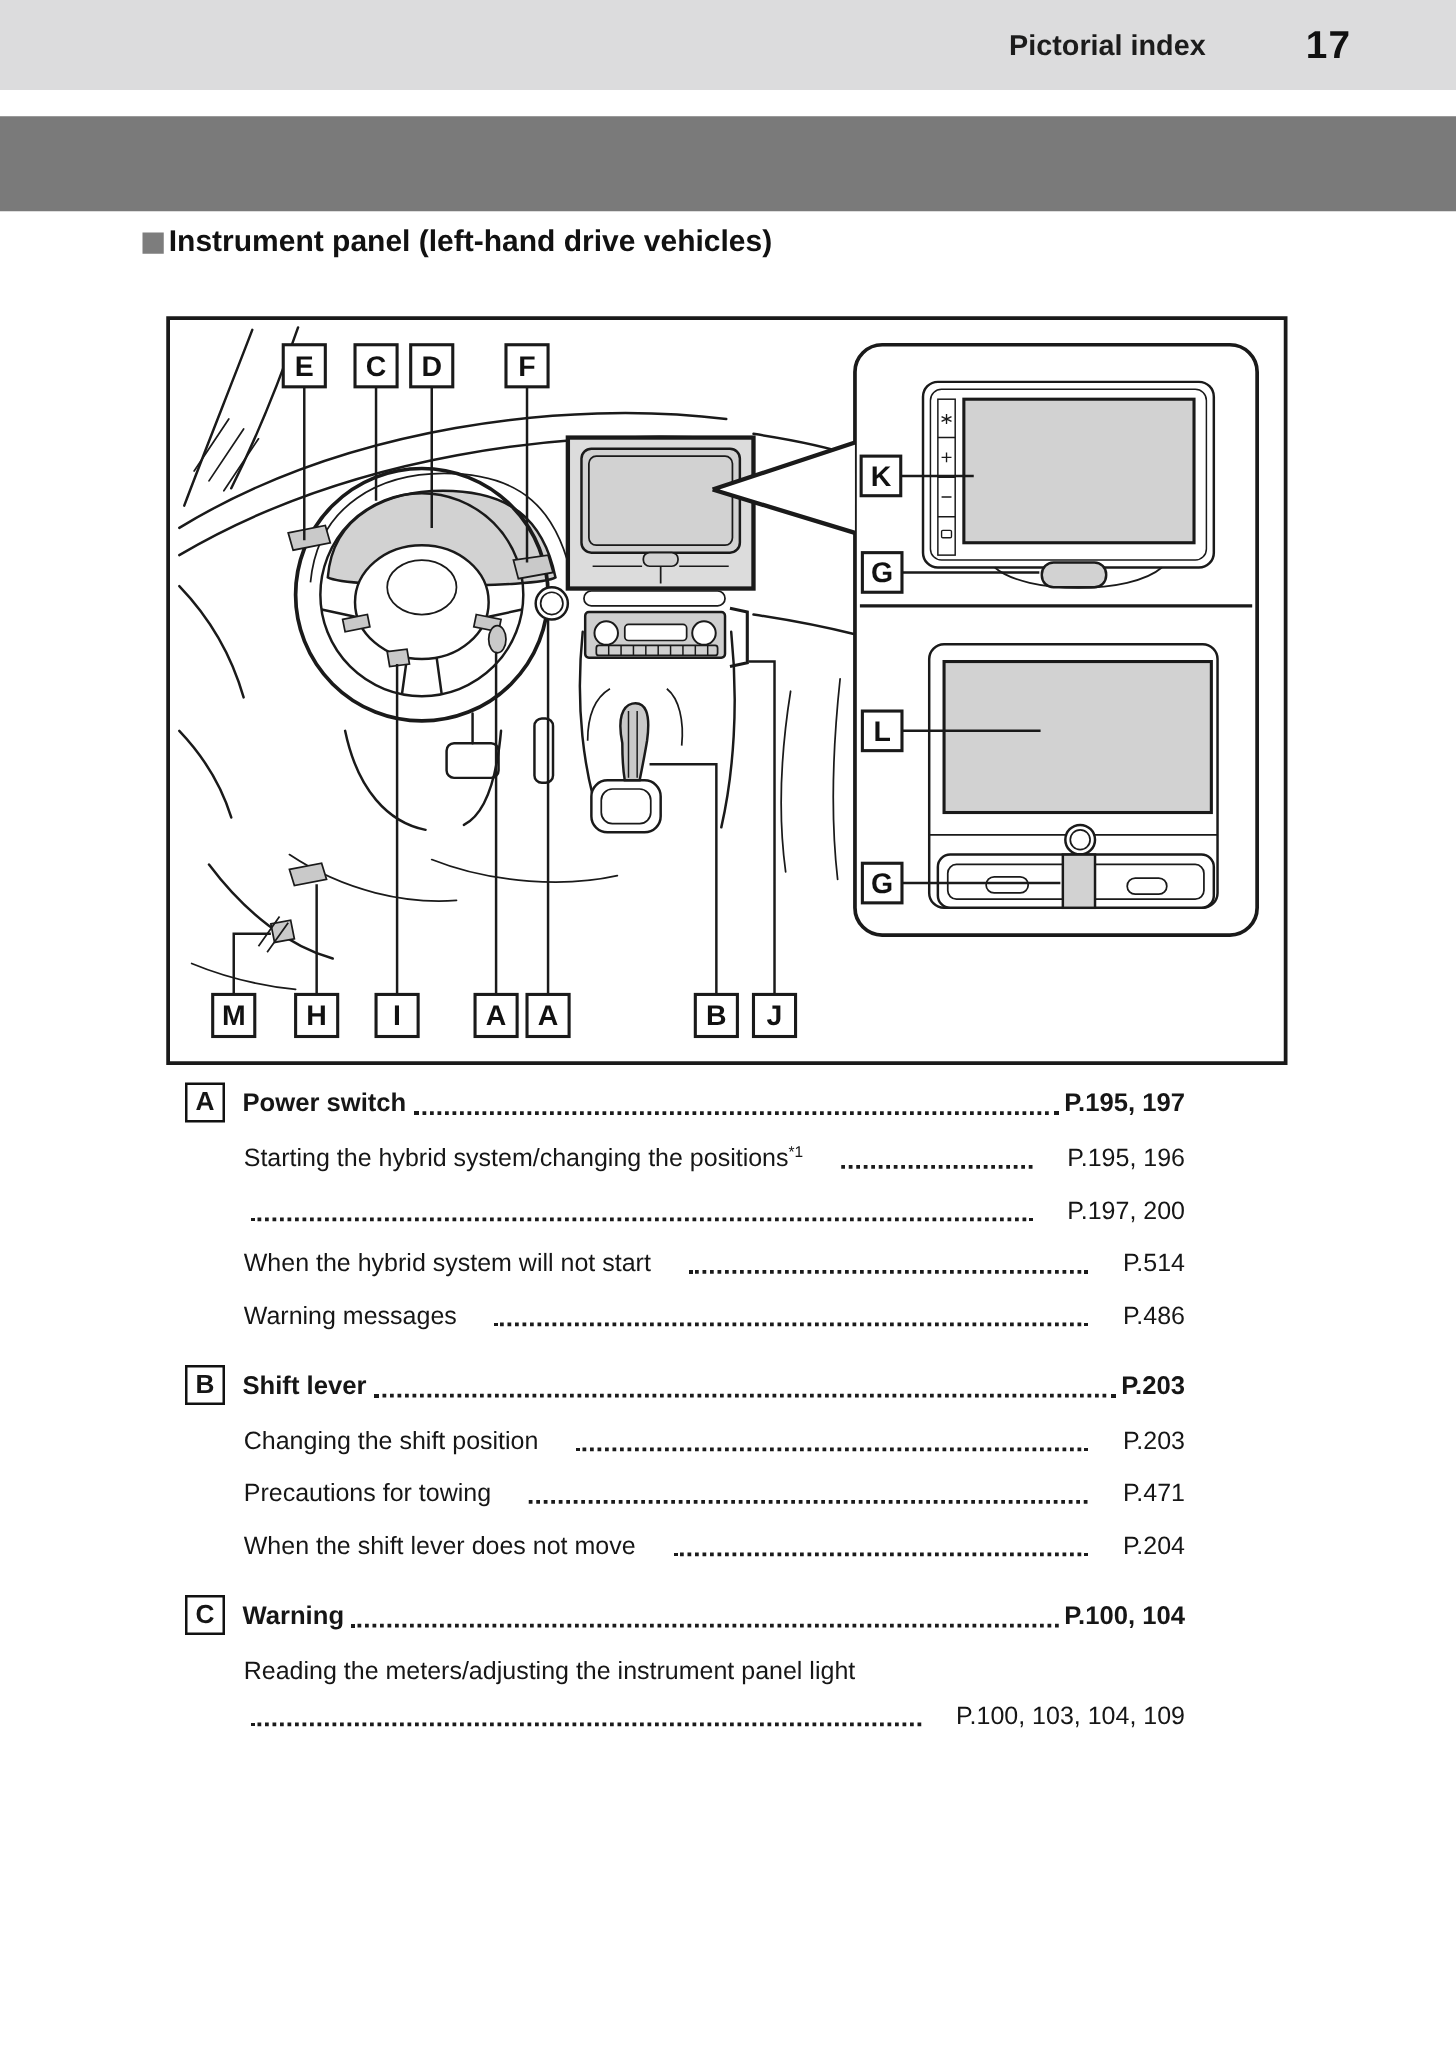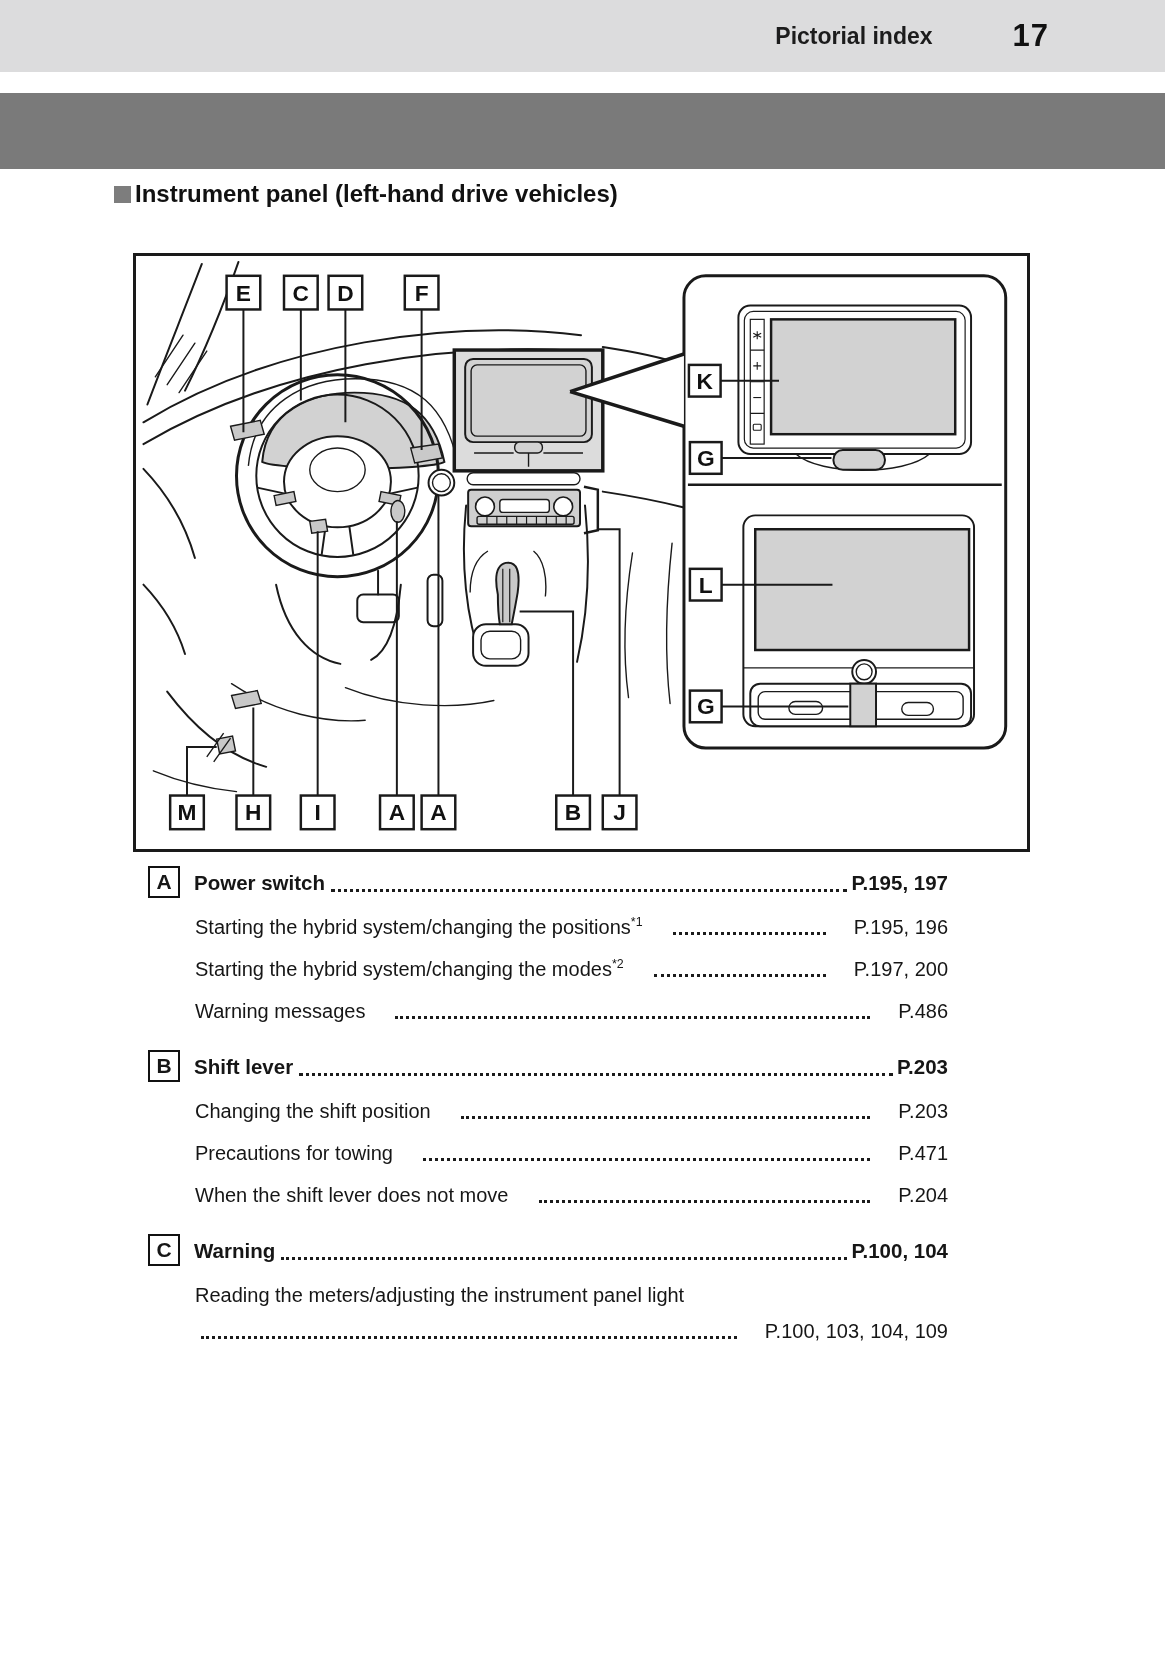--- a/index.html
+++ b/index.html
@@ -1,19 +1,19 @@
 <!DOCTYPE html>
 <html><head>
 <meta charset="utf-8">
 <style>
   html,body{margin:0;padding:0;background:#fff;}
   body{width:1165px;height:1653px;position:relative;font-family:"Liberation Sans",sans-serif;color:#161616;overflow:hidden;}
 
   .header-bar{position:absolute;left:0;top:0;width:1165px;height:72px;background:#dcdcdd;
-    display:flex;align-items:center;justify-content:flex-end;box-sizing:border-box;padding-right:116px;}
+    display:flex;align-items:center;justify-content:flex-end;box-sizing:border-box;padding-right:84px;}
   .header-title{font-weight:bold;font-size:23px;color:#1c1c1c;}
   .header-page{font-weight:bold;font-size:31px;color:#111;margin-left:80px;letter-spacing:1px;}
 
   .dark-banner{position:absolute;left:0;top:93px;width:1165px;height:76px;background:#7a7a7a;}
 
   .sec-title{position:absolute;left:114px;top:180px;display:flex;align-items:center;}
   .sec-square{width:17px;height:17px;background:#7d7d7d;margin-right:4px;flex:0 0 auto;}
   .sec-text{font-weight:bold;font-size:24px;color:#111;white-space:nowrap;}
 
   .diagram{position:absolute;left:133px;top:253px;width:897px;height:599px;border:3px solid #1a1a1a;box-sizing:border-box;background:#fff;}
@@ -212,23 +212,27 @@
       <span class="txt">Power switch</span>
       <span class="dots"></span>
       <span class="pg">P.195, 197</span>
     </div>
     <div class="sub-row">
       <span class="txt"><span>Starting the hybrid system/changing the positions</span><sup>*1</sup></span>
       <span class="dots"></span>
       <span class="pg">P.195, 196</span>
     </div>
     <div class="sub-row">
-      <span class="txt"><span>Starting the hybrid system/changing the modes</span><sup>*2</sup></span>
       <span class="dots"></span>
       <span class="pg">P.197, 200</span>
+    </div>
+    <div class="sub-row">
+      <span class="txt"><span>When the hybrid system will not start</span></span>
+      <span class="dots"></span>
+      <span class="pg">P.514</span>
     </div>
     <div class="sub-row">
       <span class="txt"><span>Warning messages</span></span>
       <span class="dots"></span>
       <span class="pg">P.486</span>
     </div>
     <div class="main-row">
       <span class="letter-box">B</span>
       <span class="txt">Shift lever</span>
       <span class="dots"></span>

